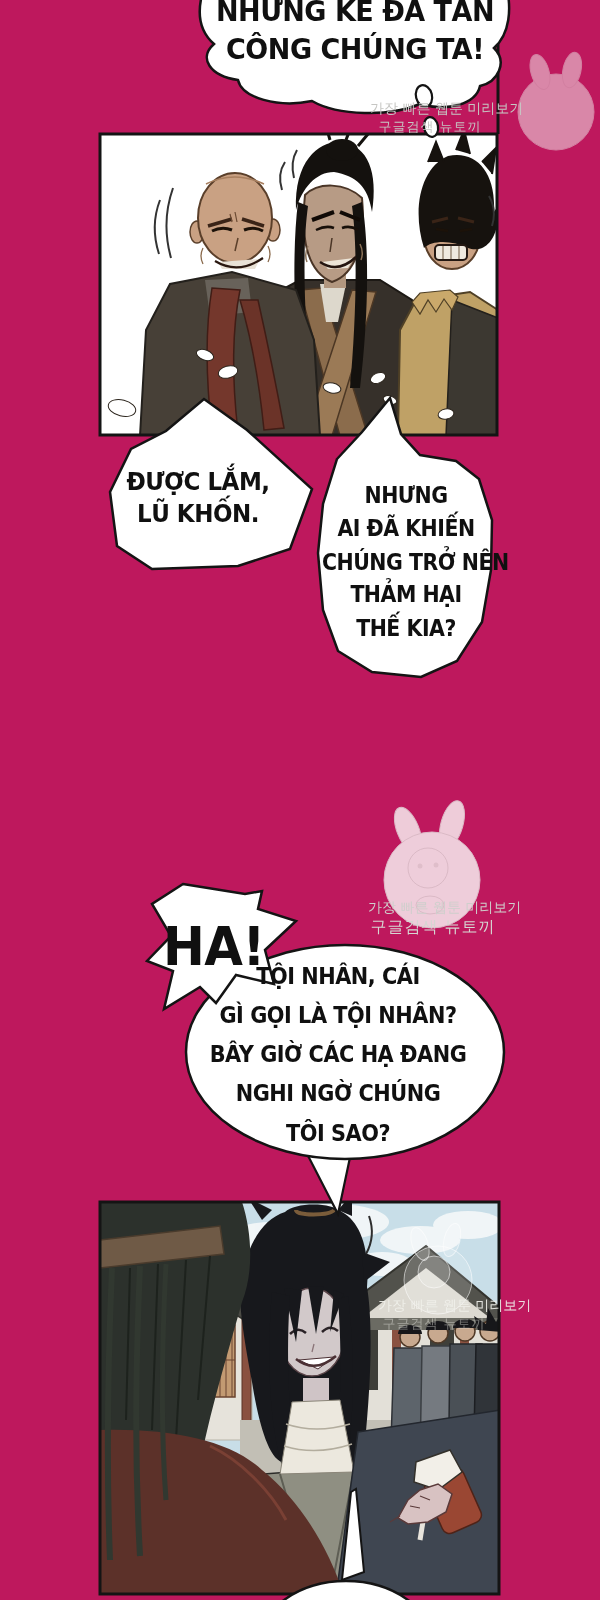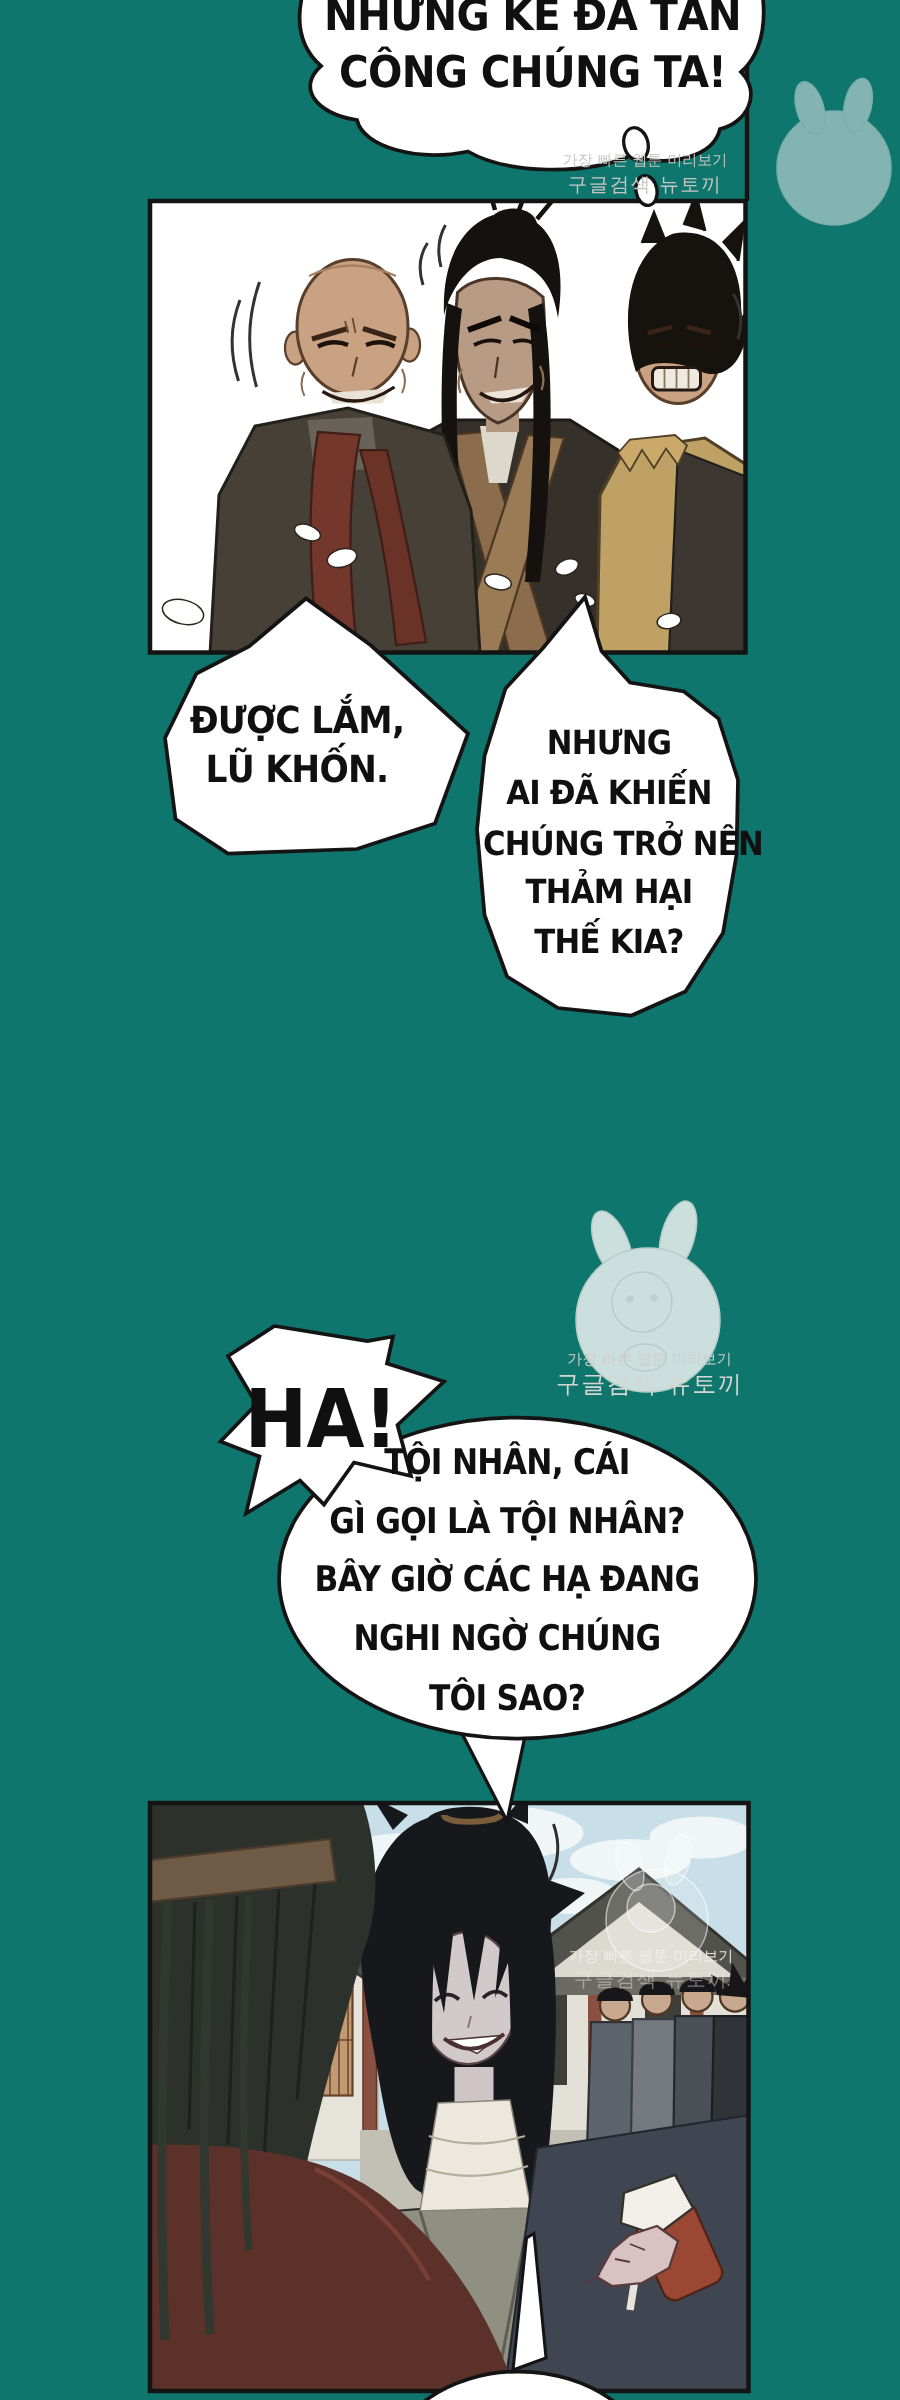--- a/index.html
+++ b/index.html
@@ -1,29 +1,29 @@
 <!DOCTYPE html>
 <html><head>
 <meta charset="utf-8">
 <style>
   html,body{margin:0;padding:0;background:#ffffff;}
-  .page{position:relative;width:600px;height:1600px;background:#0f766e;overflow:hidden;
+  .page{position:relative;width:600px;height:1600px;background:#be185d;overflow:hidden;
         font-family:"DejaVu Sans",sans-serif;}
   .art{position:absolute;left:0;top:0;}
   .bub{position:absolute;font-weight:bold;color:#101010;text-align:center;
        line-height:1.3;letter-spacing:-0.5px;transform:scaleY(1.08);transform-origin:top center;}
   .bub span{display:block;white-space:nowrap;}
   .bub-top{left:205px;top:-8px;width:300px;font-size:27px;}
   .bub-left{left:118px;top:466px;width:160px;font-size:23px;}
   .bub-right{left:322px;top:479px;width:168px;font-size:20.5px;line-height:1.5;}
   .bub-ha{left:163px;top:912px;width:95px;font-size:50px;}
   .bub-oval{left:202px;top:956px;width:272px;font-size:21.5px;line-height:1.66;transform:scaleY(1.1) scaleX(.97);}
   .wm{position:absolute;text-align:center;}
   .wm span{display:block;white-space:nowrap;}
-  .wm .l1{font-size:10px;letter-spacing:0;}
+  .wm .l1{font-size:14px;letter-spacing:0;}
   .wm .l2{font-size:13px;letter-spacing:1px;}
   .wm-top{left:370px;top:100px;width:120px;color:#c6c6c3;}
   .wm-mid{left:368px;top:899px;width:130px;color:#cfcfcc;}
   .wm-mid .l2{font-size:16px;color:#d6d6d2;}
   .wm-p2{left:378px;top:1297px;width:112px;color:rgba(240,240,234,0.92);}
   .wm-p2 .l2{color:rgba(235,235,228,0.45);}
 </style>
 </head>
 <body>
 

